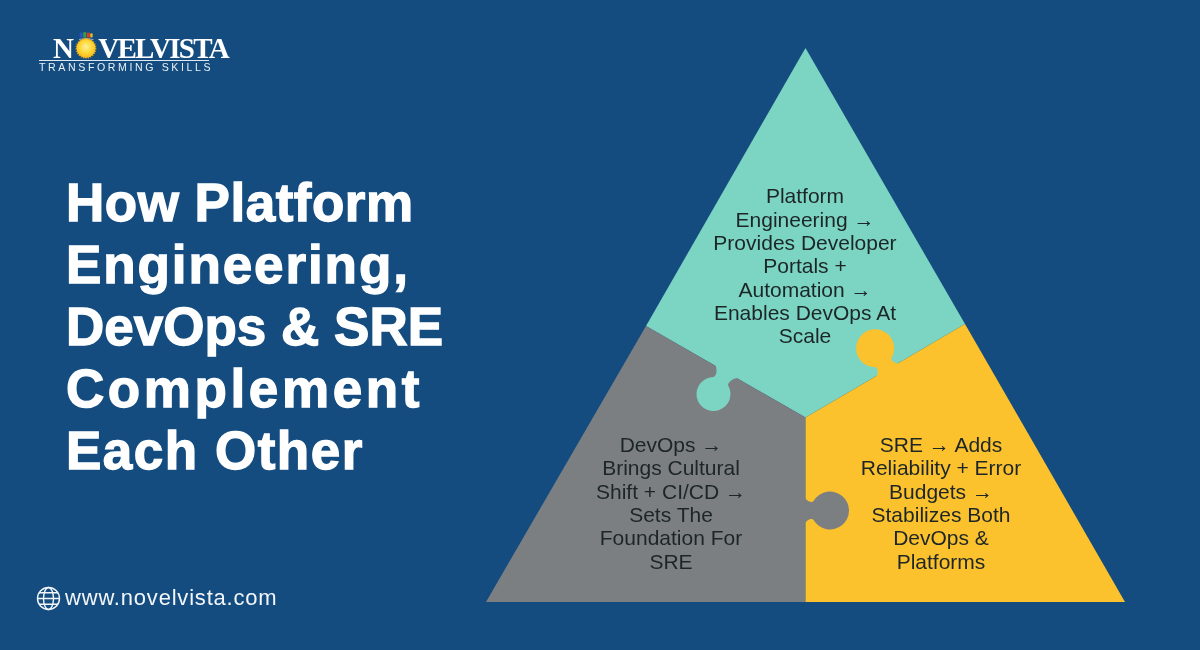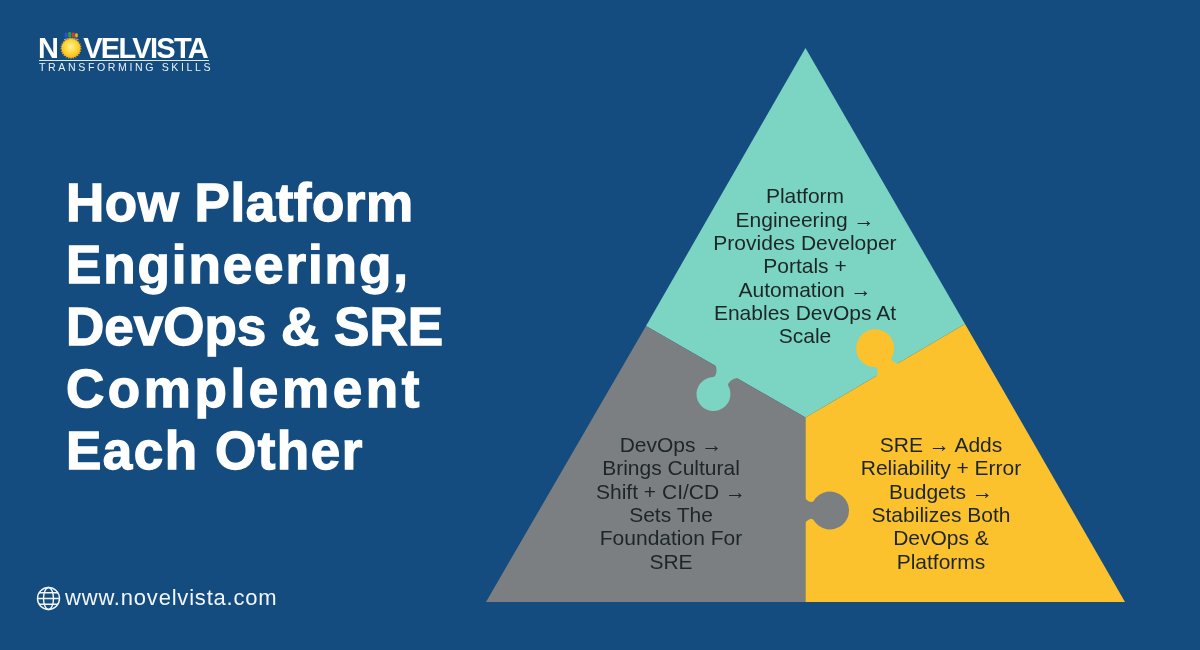--- a/index.html
+++ b/index.html
@@ -3,21 +3,21 @@
 <meta charset="utf-8">
 <style>
   * { margin:0; padding:0; box-sizing:border-box; }
   html,body { width:1200px; height:650px; overflow:hidden; }
   #canvas {
     position:relative; width:1200px; height:650px;
     background:#144c7f;
     font-family:"Liberation Sans", sans-serif;
   }
   
-  #logoword { position:absolute; left:38px; top:34px; height:28px; white-space:nowrap; }
+  #logoword { position:absolute; left:53px; top:34px; height:28px; white-space:nowrap;font-family:Liberation Serif, serif; }
   #logoword .t {
     font-weight:bold; color:#ffffff; font-size:29px; line-height:28px;
     display:inline-block; vertical-align:top;
   }
   #sunspan { display:inline-block; width:24.2px; height:28px; }
   #logoline { position:absolute; left:38.5px; top:59.6px; width:170.5px; height:1.4px; background:#dfe9f3; }
   #logosub {
     position:absolute; left:39px; top:62px; line-height:11px;
     color:#e9f1f8; font-size:10.6px; letter-spacing:2.6px; white-space:nowrap;text-align:center;
   }

